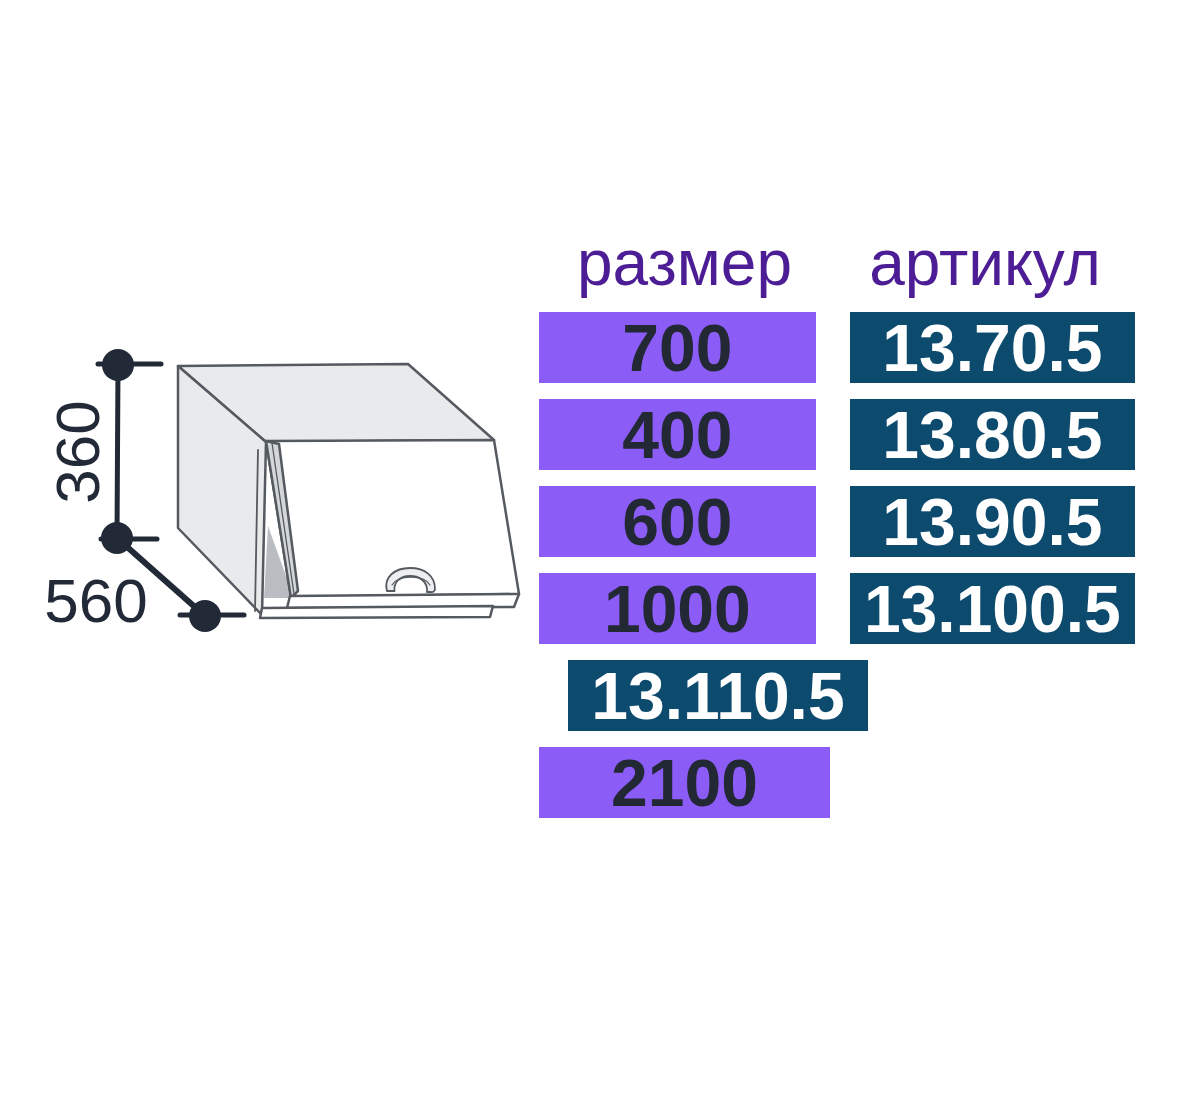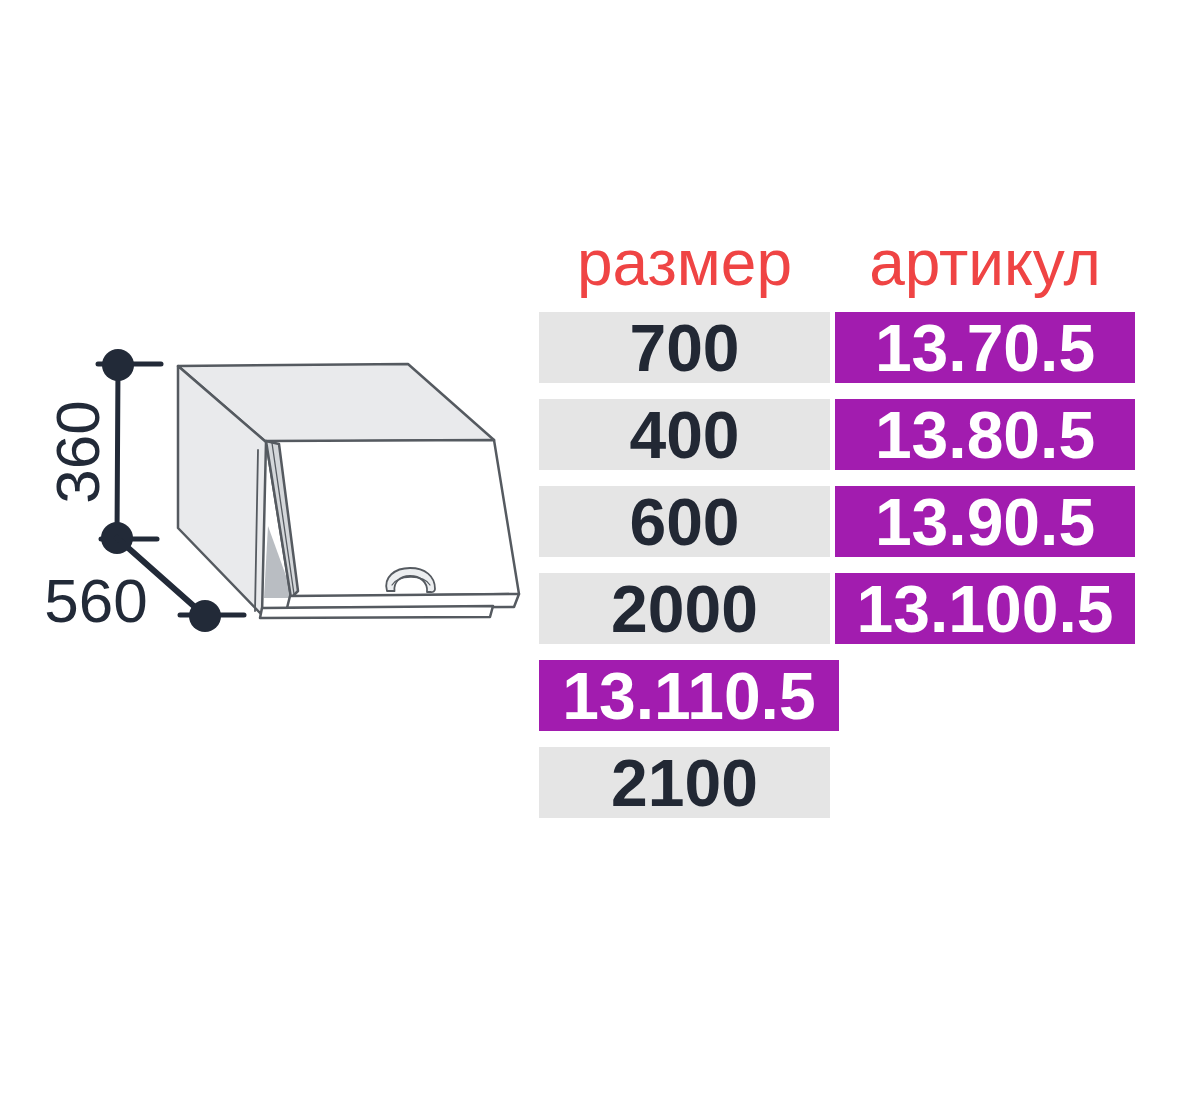--- a/index.html
+++ b/index.html
@@ -30,21 +30,21 @@
   }
   .thead {
     display: flex;
     gap: 5px;
     height: 74px;
     align-items: center;
   }
   .th {
     font-size: 64px;
     font-weight: 400;
-    color: #ef4444;
+    color: #4c1d95;
     text-align: center;
     line-height: 74px;
   }
   .th.size-col { width: 291px; }
   .th.art-col  { width: 300px; }
   .trow {
     display: flex;
     gap: 5px;
     height: 71px;
     margin-top: 16px;
@@ -53,27 +53,28 @@
   .cell {
     display: flex;
     align-items: center;
     justify-content: center;
     font-weight: 700;
     font-size: 66px;
     letter-spacing: 0px;
   }
   .cell.size {
     width: 291px;
-    background: #e5e5e5;
+    background: #8b5cf6;
     color: #222834;
   }
   .cell.art {
     width: 300px;
-    background: #a21caf;
+    background: #0c4a6e;
     color: #ffffff;
+    margin-left: 29px;
   }
 </style>
 </head>
 <body>
 
 <div class="canvas">
 
   <svg class="diagram-svg" viewBox="0 0 1200 1107">
     <g stroke="#555a60" stroke-width="2.5" stroke-linejoin="round" stroke-linecap="round">
 
@@ -130,21 +131,21 @@
     </div>
     <div class="trow">
       <div class="cell size">400</div>
       <div class="cell art">13.80.5</div>
     </div>
     <div class="trow">
       <div class="cell size">600</div>
       <div class="cell art">13.90.5</div>
     </div>
     <div class="trow">
-      <div class="cell size">2000</div>
+      <div class="cell size">1000</div>
       <div class="cell art">13.100.5</div>
     </div>
     <div class="trow">
       <div class="cell art">13.110.5</div>
     </div>
     <div class="trow">
       <div class="cell size">2100</div>
     </div>
   </div>
 

